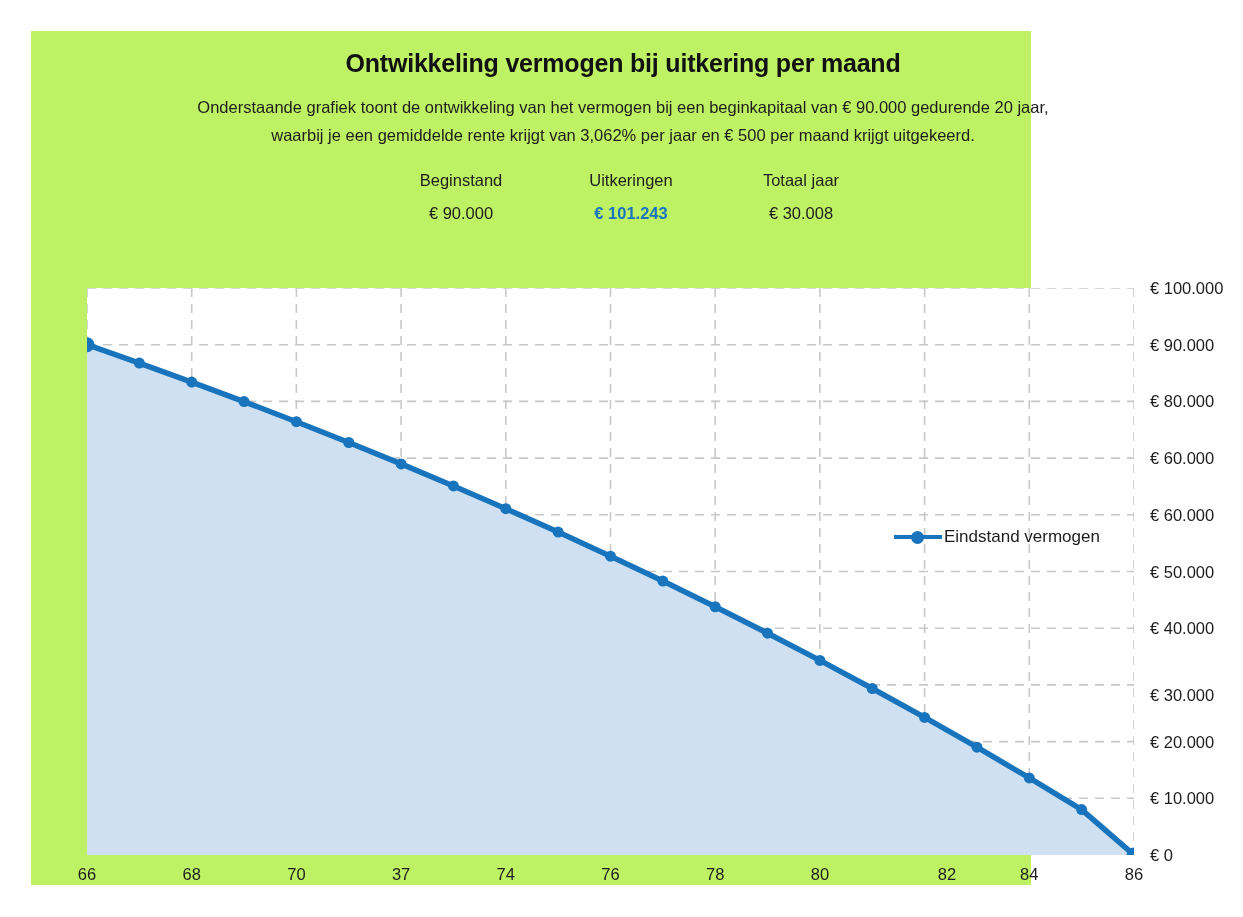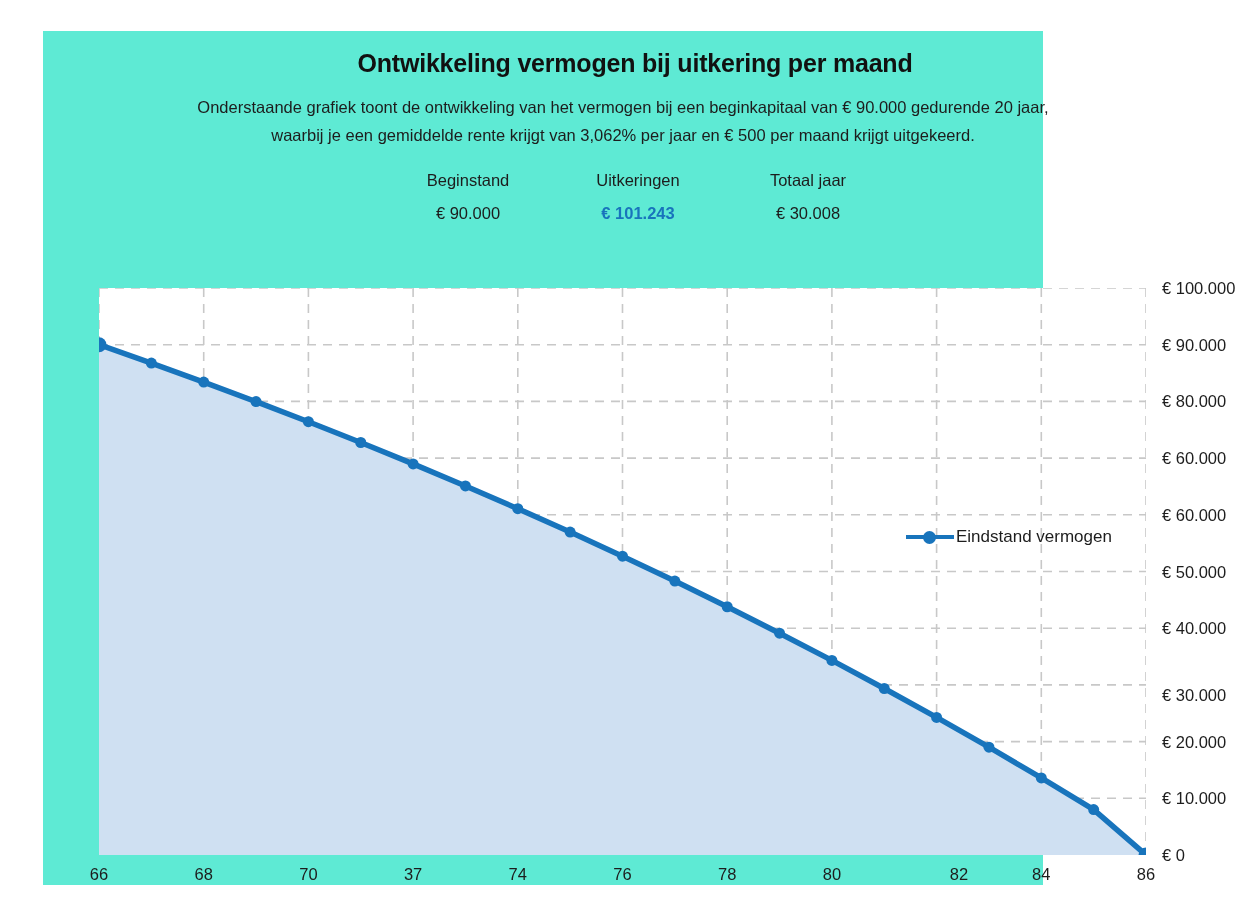--- a/index.html
+++ b/index.html
@@ -12,51 +12,50 @@
     height: 917px;
     font-family: "Liberation Sans", sans-serif;
     overflow: hidden;
   }
   #card {
     position: absolute;
     left: 31px;
     top: 31px;
     width: 1000px;
     height: 854px;
-    background: #5eead4;
-    margin-left: 12px;
+    background: #bef264;
   }
   #title {
     position: absolute;
     left: 0;
     top: 18px;
     width: 1184px;
     text-align: center;
     font-size: 25px;
     font-weight: bold;
     color: #111111;
     letter-spacing: -0.2px;
   }
   #subtitle {
     position: absolute;
-    left: 48px;
+    left: 60px;
     top: 62px;
     width: 1064px;
     text-align: center;
     font-size: 16.5px;
     line-height: 28px;
     color: #1d1d1d;
   }
   #stats {
     position: absolute;
     left: 340px;
     top: 140px;
     width: 520px;
     display: flex;
-    justify-content: flex-start;
+    justify-content: center;
   }
   .stat {
     text-align: center;
     width: 170px;
   }
   .stat-label {
     font-size: 16.5px;
     color: #1d1d1d;
     margin-bottom: 14px;
   }

